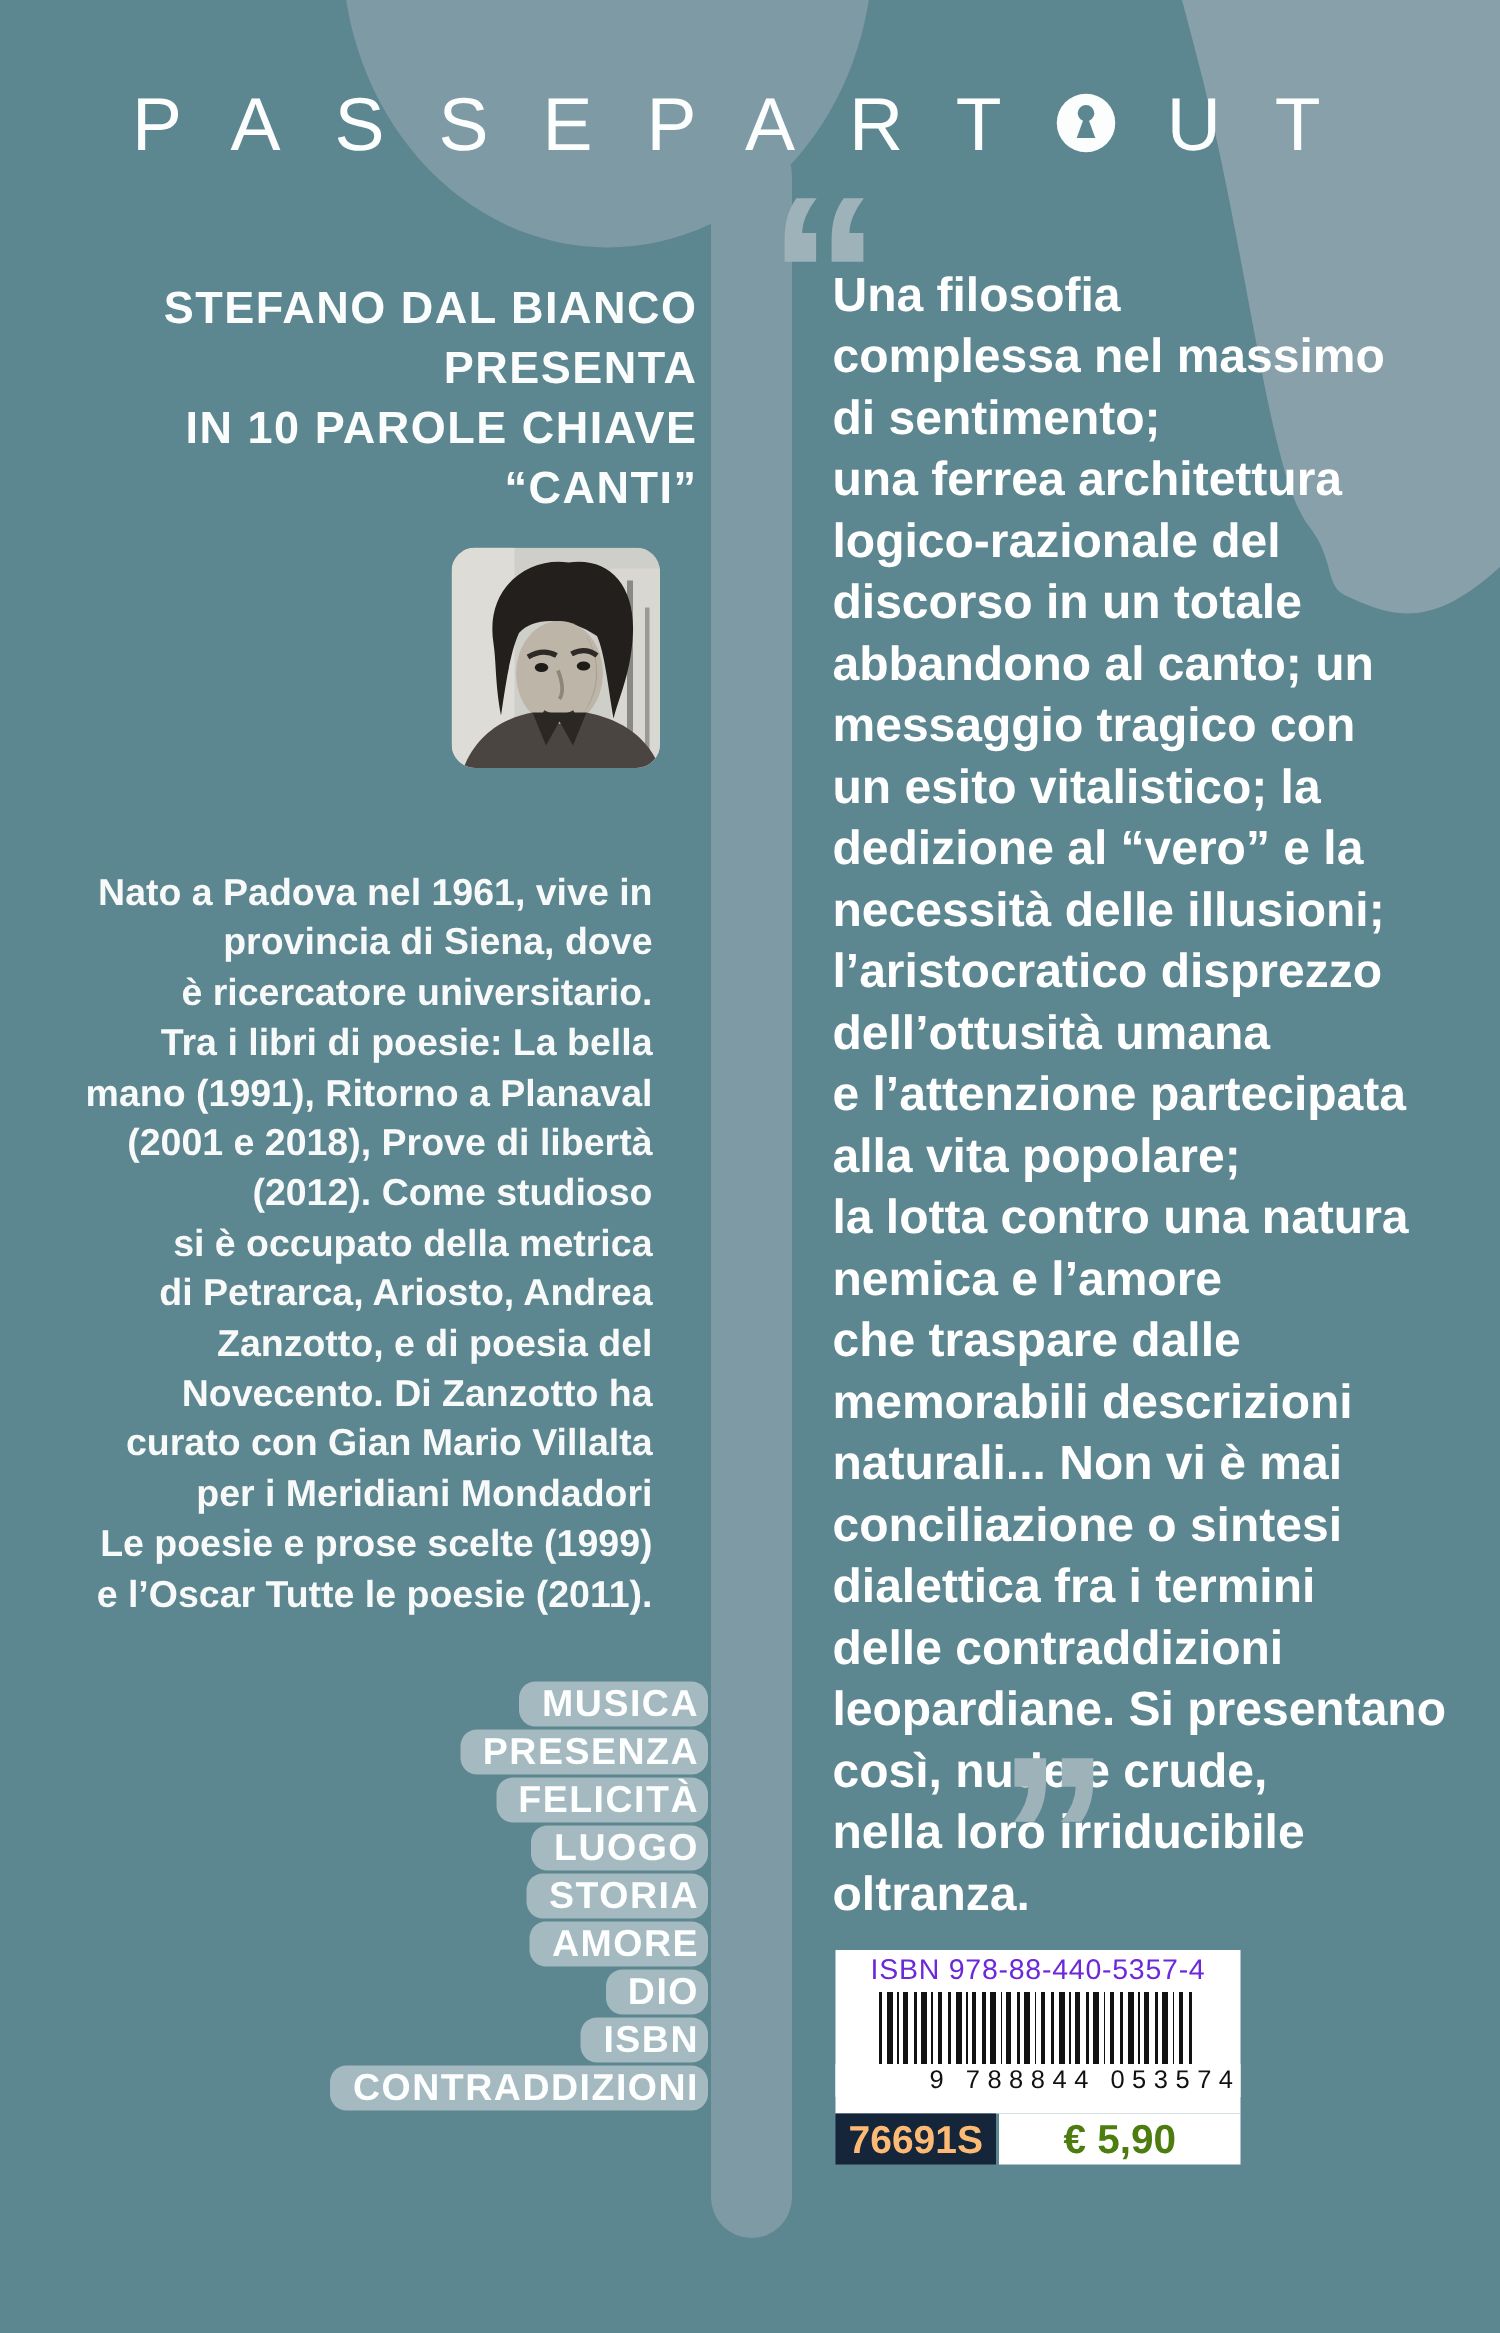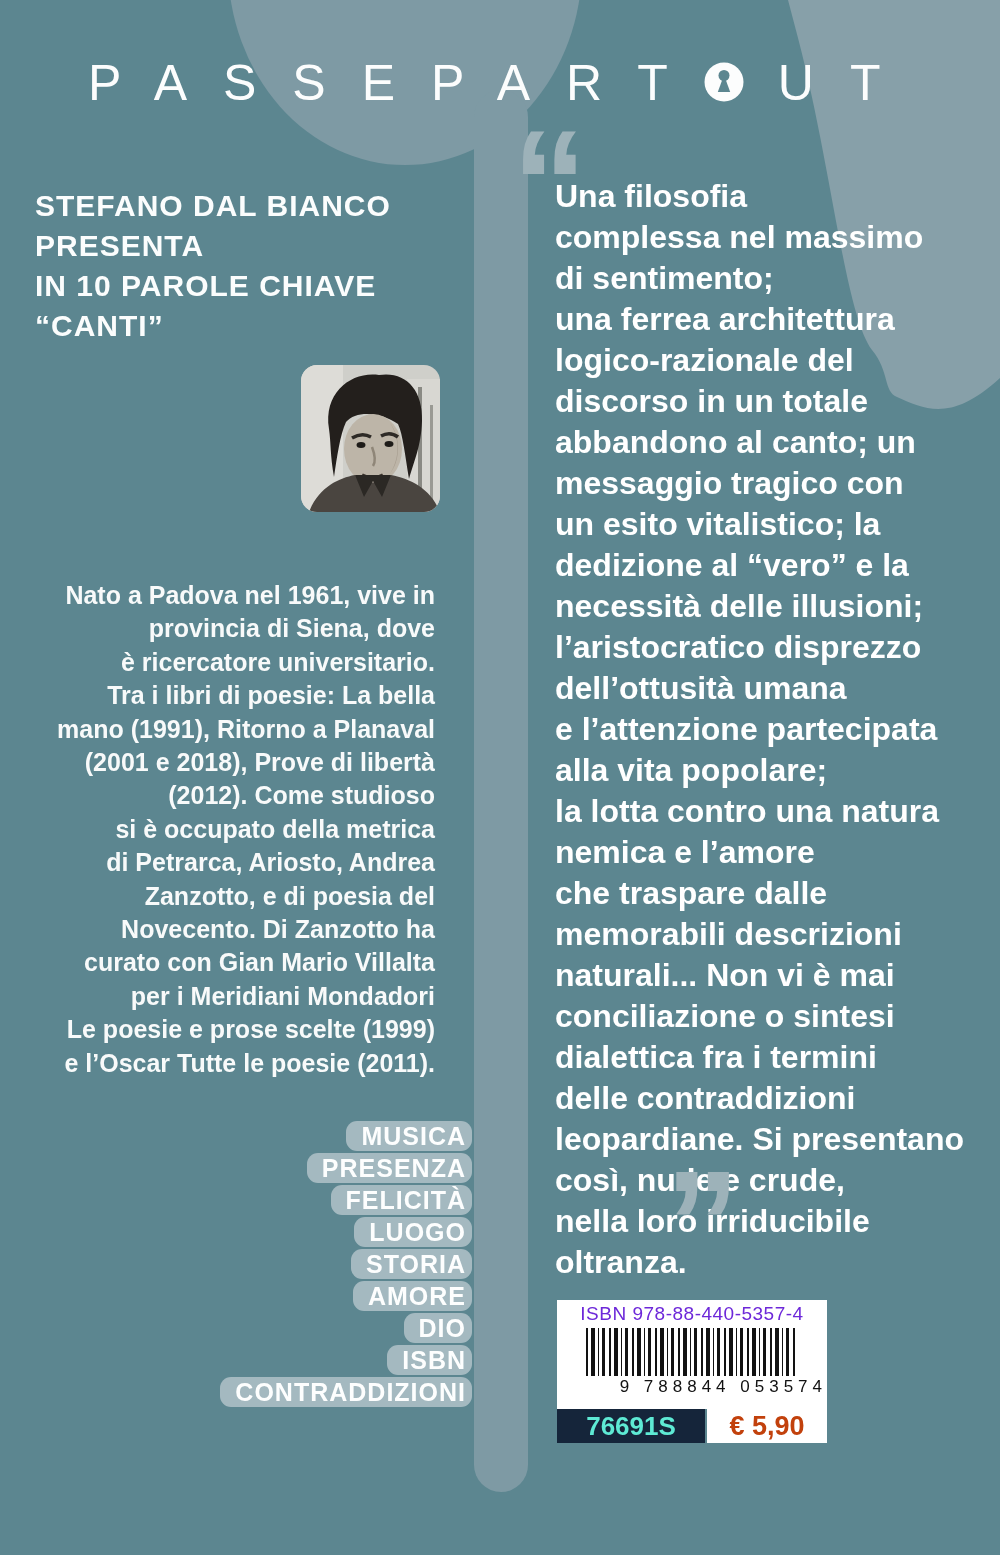--- a/index.html
+++ b/index.html
@@ -18,21 +18,21 @@
     position:absolute;left:88px;top:58px;
     color:#FCFDFD;font-weight:normal;font-size:50px;line-height:50px;
     white-space:nowrap;
   }
   .logo .seg{letter-spacing:36px;}
   .logo .keyhole-o{display:inline-block;vertical-align:-2px;margin-right:34px;}
 
   
   .intro{
     position:absolute;right:535px;top:186px;width:430px;
-    text-align:left;color:#FBFDFD;
+    text-align:right;color:#FBFDFD;
     font-size:30px;font-weight:bold;line-height:40px;letter-spacing:1px;
   }
 
   
   .photo{
     position:absolute;left:301px;top:365px;width:139px;height:147px;
     border-radius:16px;overflow:hidden;
   }
   .photo svg{display:block;width:139px;height:147px;}
 
@@ -83,25 +83,25 @@
       #121212 16px 19px, transparent 19px 23px);
   }
   .digits{
     position:relative;margin-top:-8px;
     background:#FFFFFF;
     color:#111111;font-size:17px;letter-spacing:5px;
     text-align:right;line-height:22px;
   }
   .isbn-bottom{display:flex;height:34px;margin-top:0;}
   .code-box{
-    width:148px;background:#15253A;color:#5eead4;
+    width:107px;background:#15253A;color:#fdba74;
     font-size:26px;font-weight:bold;line-height:34px;text-align:center;
   }
   .price-box{
-    flex:1;background:#FFFFFF;color:#c2410c;margin-left:2px;
+    flex:1;background:#FFFFFF;color:#4d7c0f;margin-left:2px;
     font-size:27px;font-weight:bold;line-height:34px;text-align:center;
   }
 </style>
 </head>
 <body>
 
 <div class="page">
 
   <svg class="bg-shapes" viewBox="0 0 1000 1555" xmlns="http://www.w3.org/2000/svg">
     <ellipse cx="405" cy="-35" rx="177" ry="200" fill="#7E9AA4"></ellipse>

